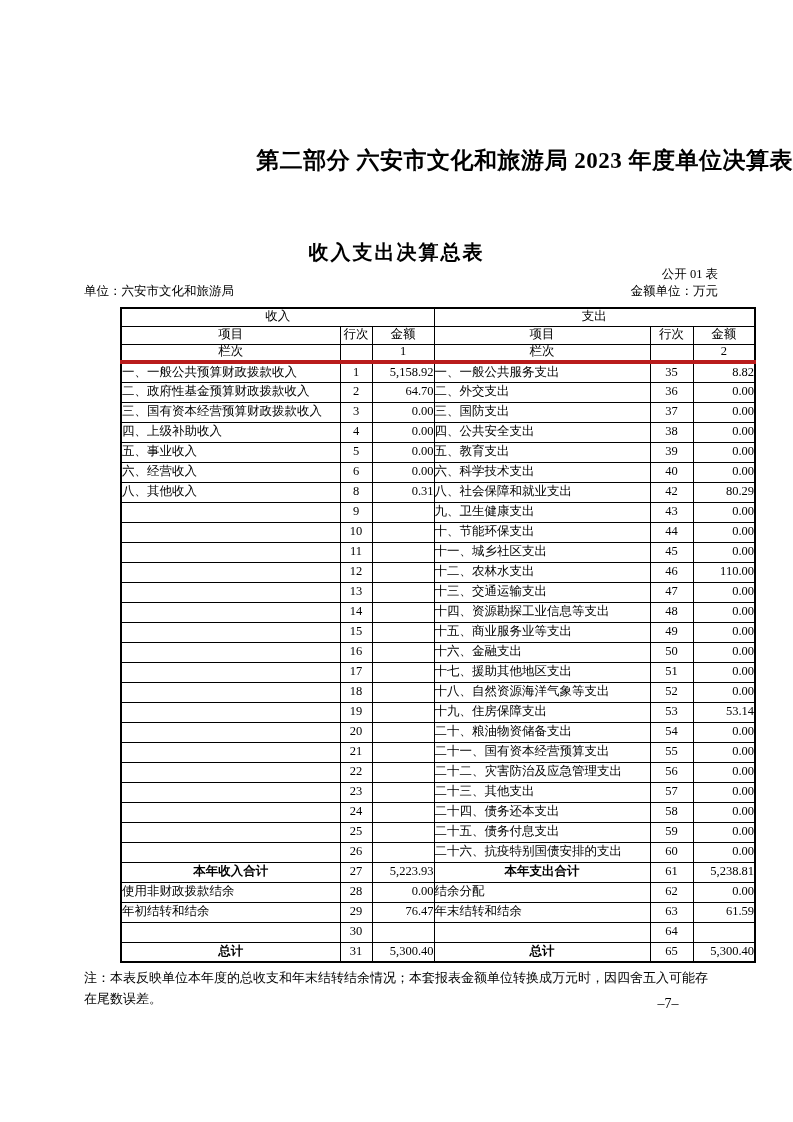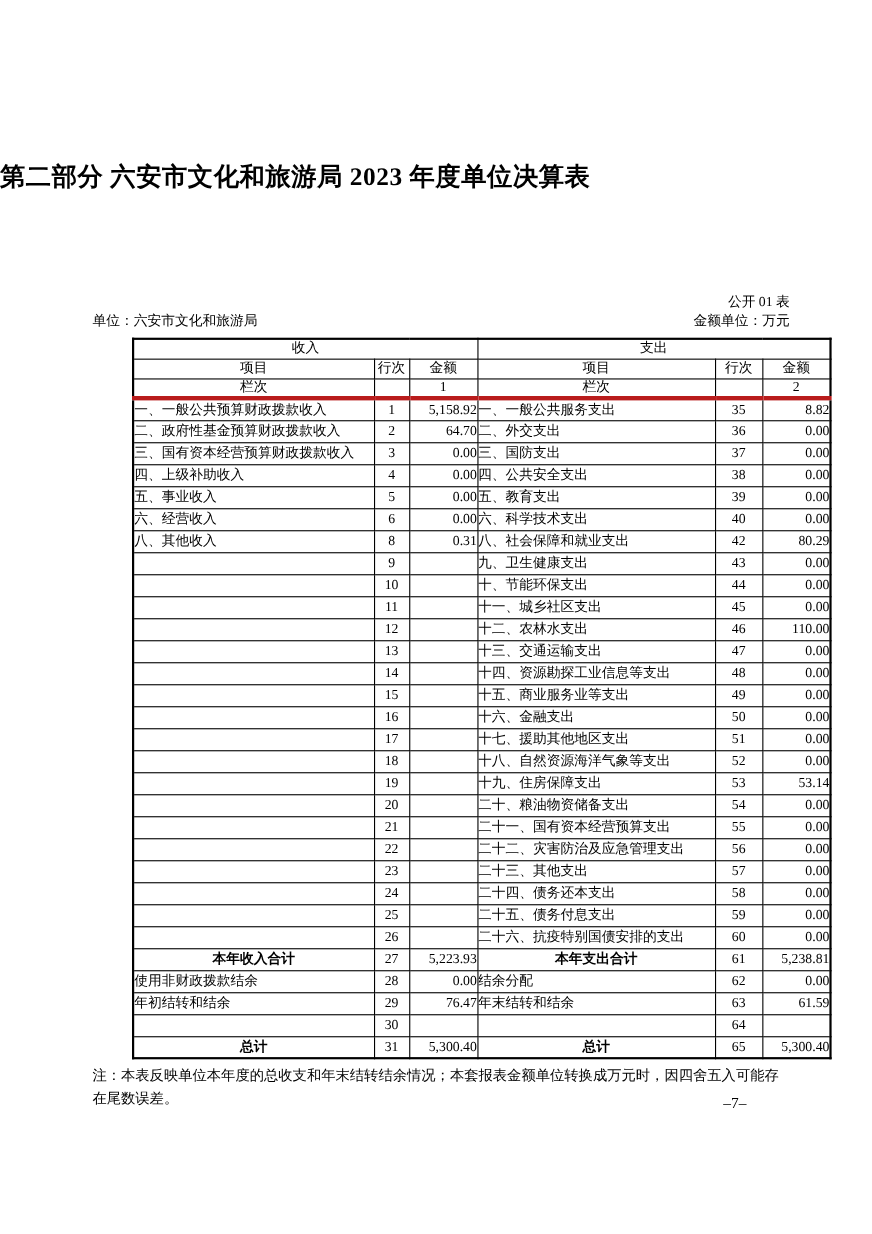--- a/index.html
+++ b/index.html
@@ -12,21 +12,21 @@
     background: #ffffff;
     font-family: "Liberation Serif", "DejaVu Serif", serif;
     color: #000;
     overflow: hidden;
   }
   .doc-title {
     position: absolute;
     top: 145px;
     left: 0;
     width: 100%;
-    text-align: left;
+    text-align: right;
     font-size: 23px;
     font-weight: bold;
     letter-spacing: 0.5px;
   }
   .table-title {
     position: absolute;
     top: 239px;
     left: 0;
     width: 100%;
     text-align: center;
@@ -95,20 +95,21 @@
     font-size: 14px;
   }
 </style>
 </head>
 <body>
 
 <div class="page">
 
   <div class="doc-title">第二部分 六安市文化和旅游局 2023 年度单位决算表</div>
 
+  <div class="table-title">收入支出决算总表</div>
 
   <div class="content">
 
     <div class="form-number">公开 01 表</div>
 
     <div class="meta-row">
       <span>单位：六安市文化和旅游局</span>
       <span>金额单位：万元</span>
     </div>
 

